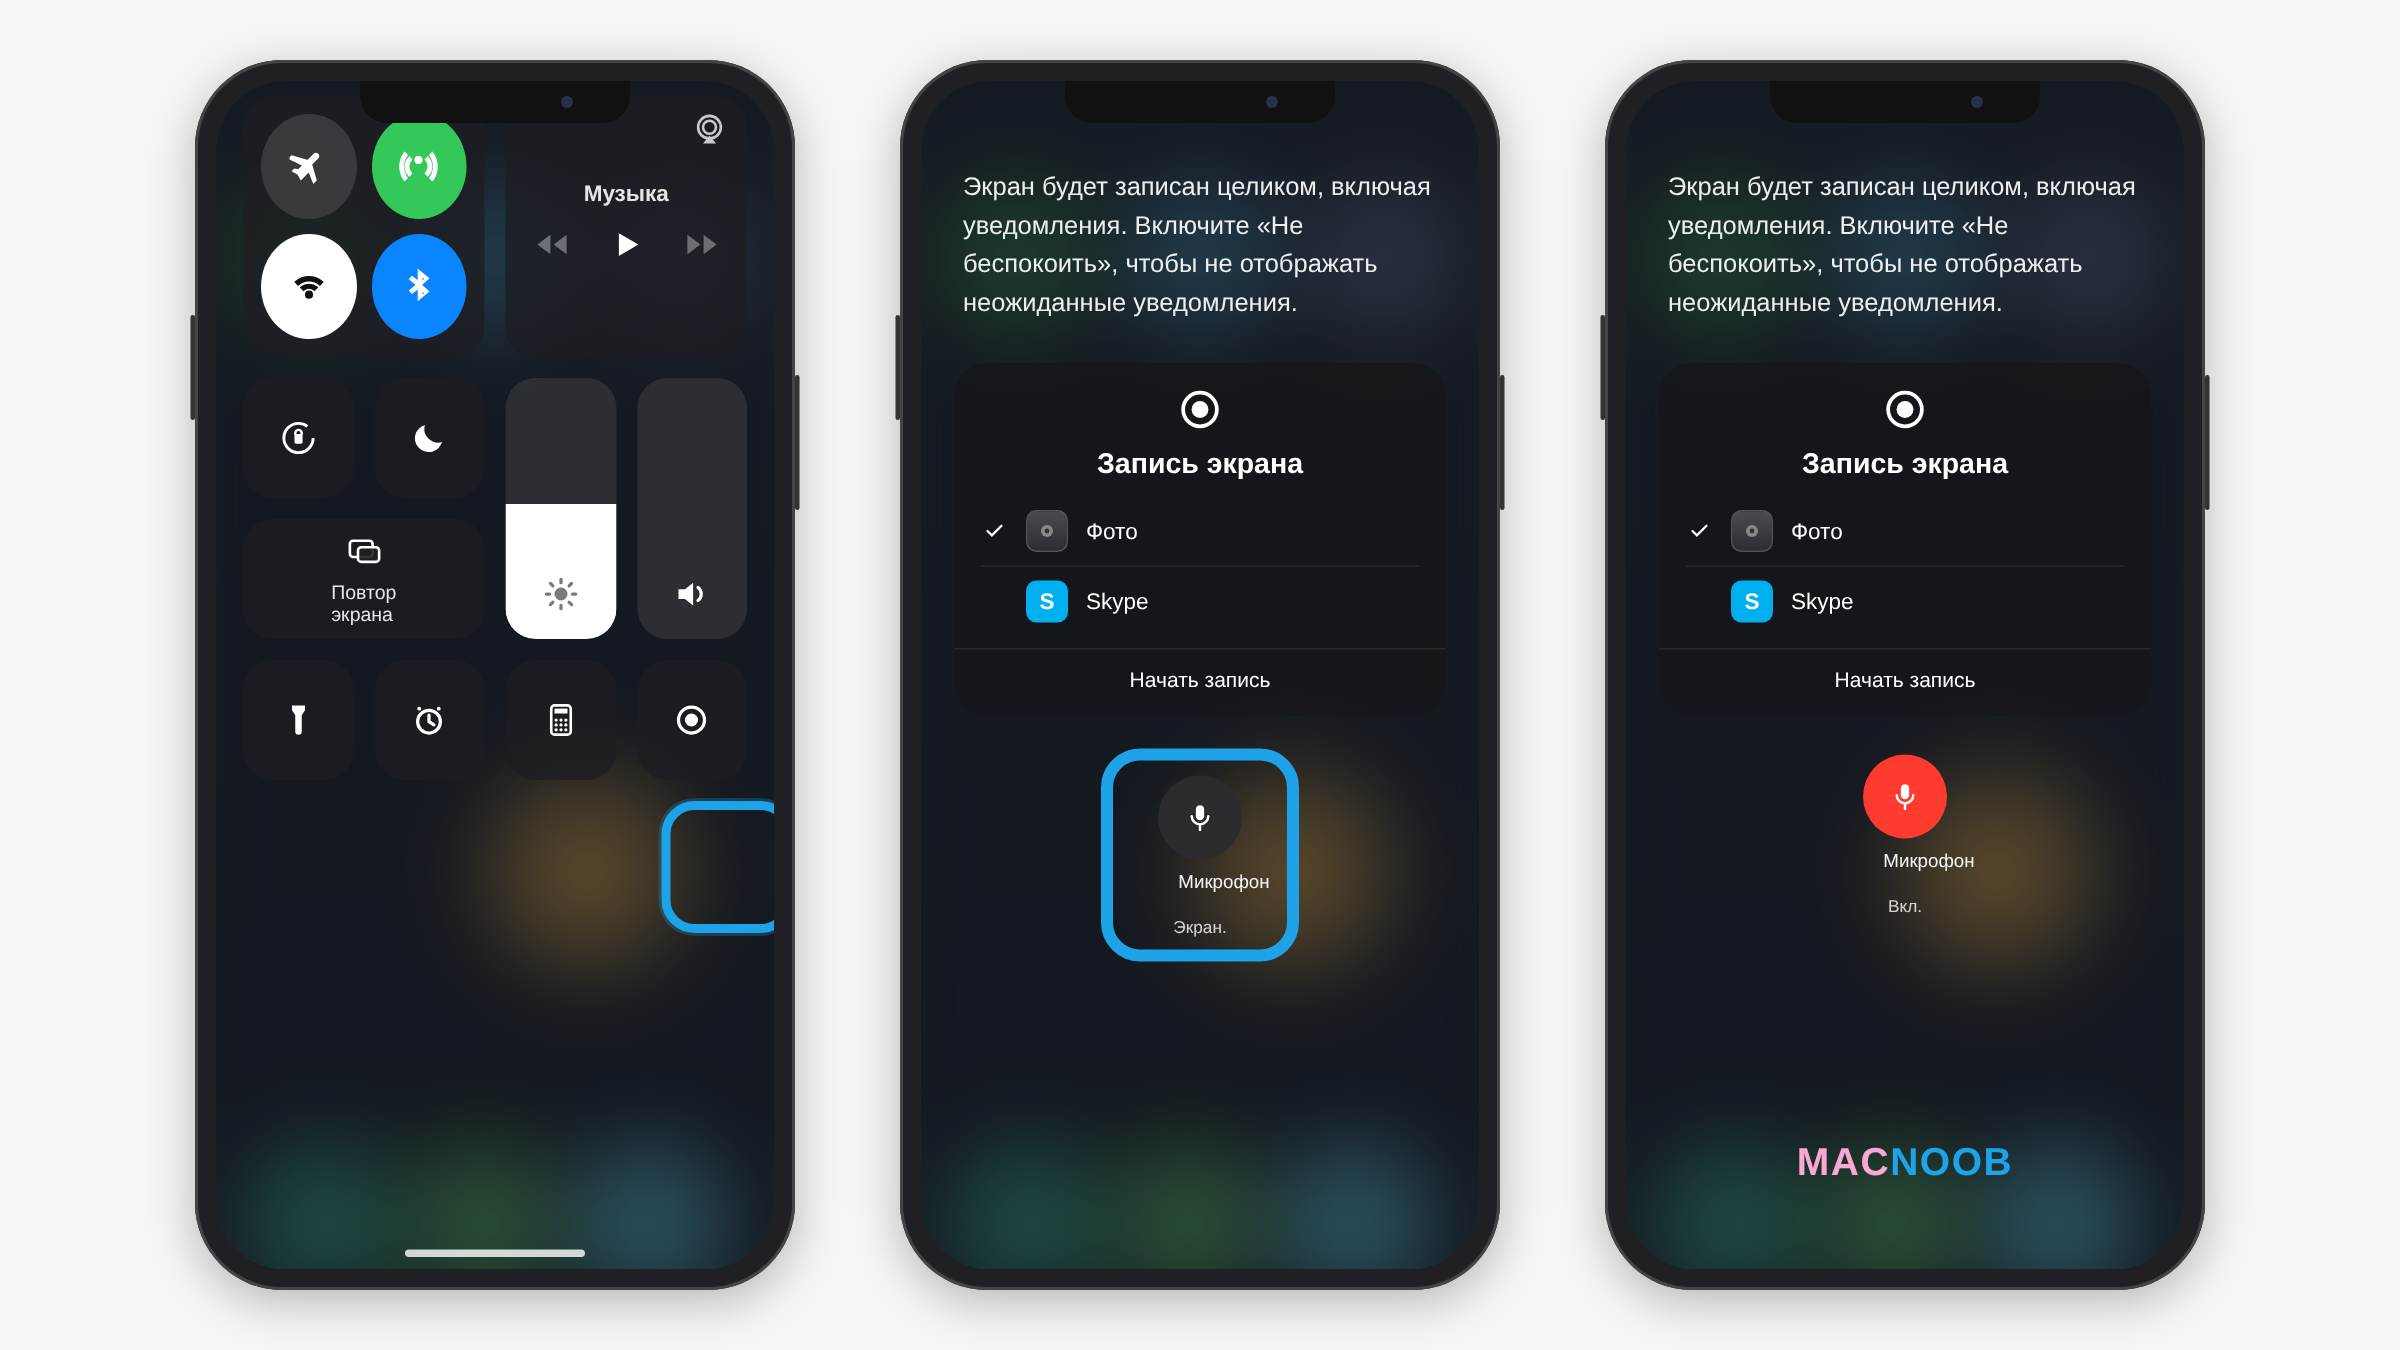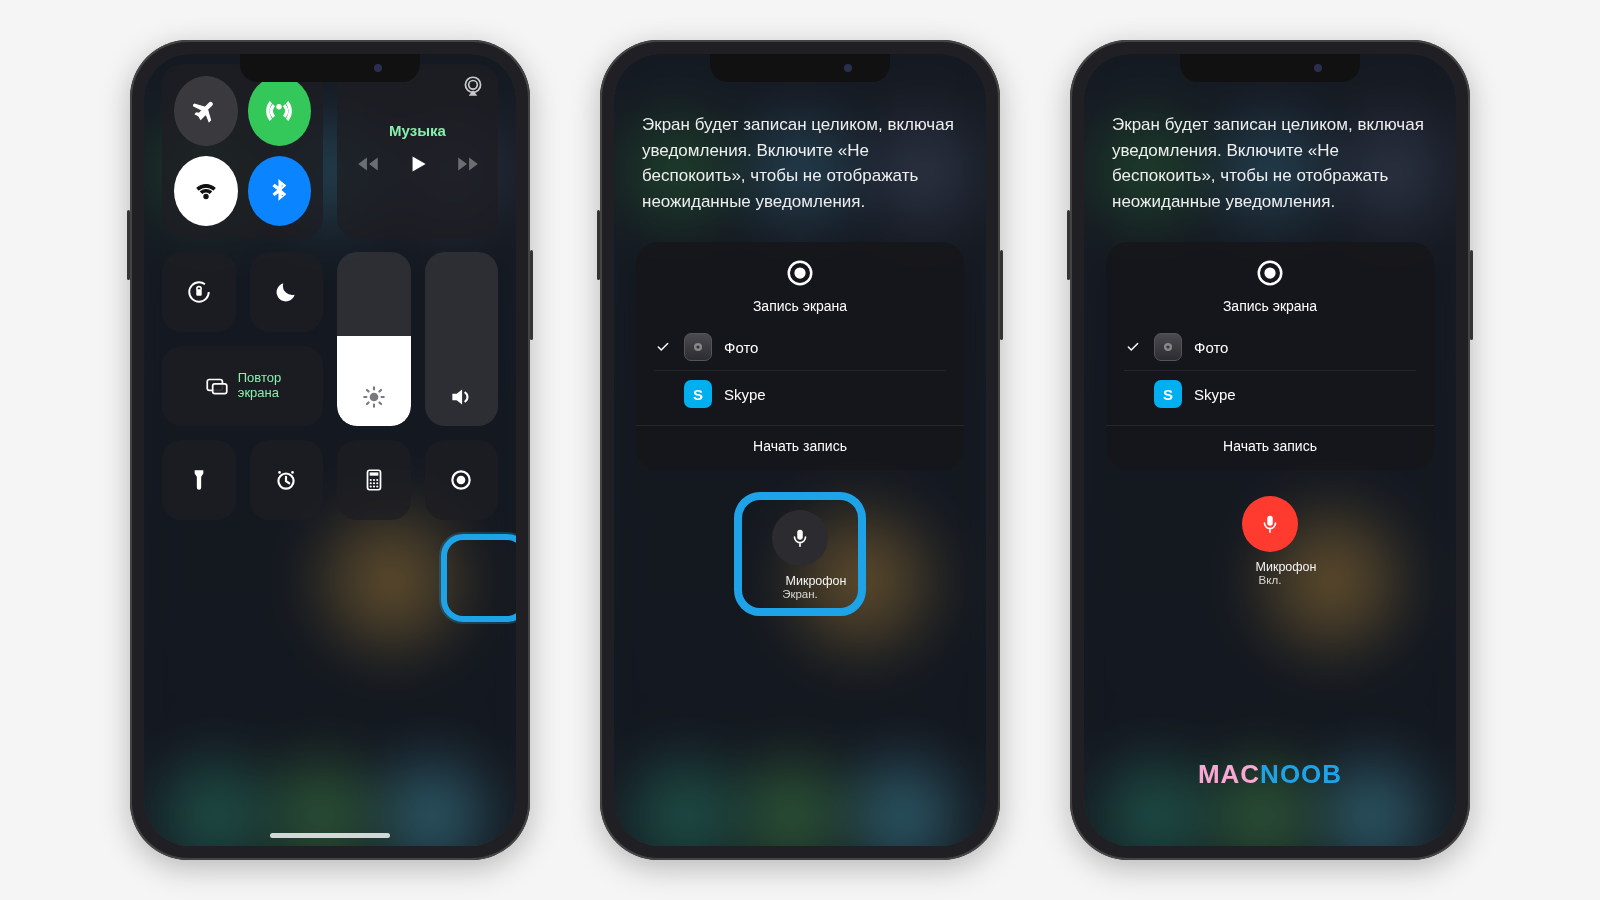--- a/index.html
+++ b/index.html
@@ -74,24 +74,24 @@
 
   .cc-grid {
     position:relative; z-index:5; padding: 10px 18px 0;
     display:grid; grid-template-columns: repeat(4, 1fr);
     grid-auto-rows: 80px; gap: 14px;
   }
   .tile {
     background: rgba(30,30,34,.78);
     border-radius: 20px;
     display:flex; align-items:center; justify-content:center;
-    color:#86efac;
+    color:#e5e5e5;
   }
   .tile-2x2 { grid-column: span 2; grid-row: span 2; }
-  .tile-2x1 { grid-column: span 2; }
+  .tile-2x1 { grid-column: span 2; flex-direction: column; }
   .tile-1x2 { grid-row: span 2; }
   .conn-grid { display:grid; grid-template-columns:1fr 1fr; grid-template-rows:1fr 1fr; width:100%; height:100%; padding:12px; gap:10px;}
   .cbtn { border-radius:50%; display:flex; align-items:center; justify-content:center; }
   .cbtn svg { width:22px; height:22px; stroke:#fff; fill:#fff; }
   .c-dark { background:#3a3a3e; }
   .c-green{ background:#34c759; }
   .c-white{ background:#fff; } .c-white svg{fill:#111;stroke:#111;}
   .c-blue { background:#0a84ff; }
 
   .music { flex-direction:column; gap:12px; position:relative; }
@@ -124,35 +124,35 @@
     width:120px; height:5px; border-radius:3px; background:rgba(255,255,255,.8); }
 
   
   .rec-wrap { position:relative; z-index:5; height:100%; display:flex; flex-direction:column; align-items:center; padding:58px 22px 40px; color:#fff; }
   .rec-note { font-size:17px; opacity:.92; line-height:1.5; padding:0 6px;}
   .rec-card {
     margin-top:28px; width:100%; background: rgba(22,22,26,.82);
     border-radius:22px; padding:16px 0 14px;
   }
   .rec-head { text-align:center; }
-  .rec-title { font-size:14px; font-weight:400; margin-top:6px;}
+  .rec-title { font-size:19px; font-weight:700; margin-top:6px;}
   .rec-list { margin-top:10px; }
   .rec-row { display:flex; align-items:center; gap:12px; padding:9px 18px; font-size:15px;}
   .rec-sep { height:1px; background:rgba(255,255,255,.07); margin:0 18px;}
   .rec-chk { width:18px; display:flex; justify-content:center; }
   .appicn { width:28px; height:28px; border-radius:7px; display:flex; align-items:center; justify-content:center; font-size:15px;}
   .ic-photo { background:linear-gradient(#4a4a50,#2c2c32); border:1px solid #555;}
   .ic-skype { background:#00aff0; color:#fff; font-weight:700;}
   .rec-start { text-align:center; border-top:1px solid rgba(255,255,255,.08); margin-top:8px; padding:12px 0 2px; font-size:14px;}
   .mic-block { margin-top:26px; text-align:center; position:relative; }
   .mic-circ { width:56px; height:56px; border-radius:50%; display:inline-flex; align-items:center; justify-content:center;}
   .mic-off { background:#2c2c30; }
   .mic-on  { background:#ff3b30; }
   .mic-lbl { font-size:12.5px; margin-top:8px; opacity:.95;padding-left:32px;}
-  .mic-sub { font-size:11.5px; opacity:.8;}
+  .mic-sub { font-size:11.5px; opacity:.8;margin-top:18px;}
   .hl-square { position:absolute; border:8px solid #1fa3e8; border-radius:26px; pointer-events:none;}
   .brand { position:absolute; bottom:56px; width:100%; text-align:center; font-weight:800; font-size:26px; letter-spacing:1px;}
   .brand .b1{color:#f9a8d4;} .brand .b2{color:#1fa3e8;}
 </style>
 </head>
 <body>
 
 <div class="phone">
   <div class="screen">
     <div class="bg-blur"></div>

